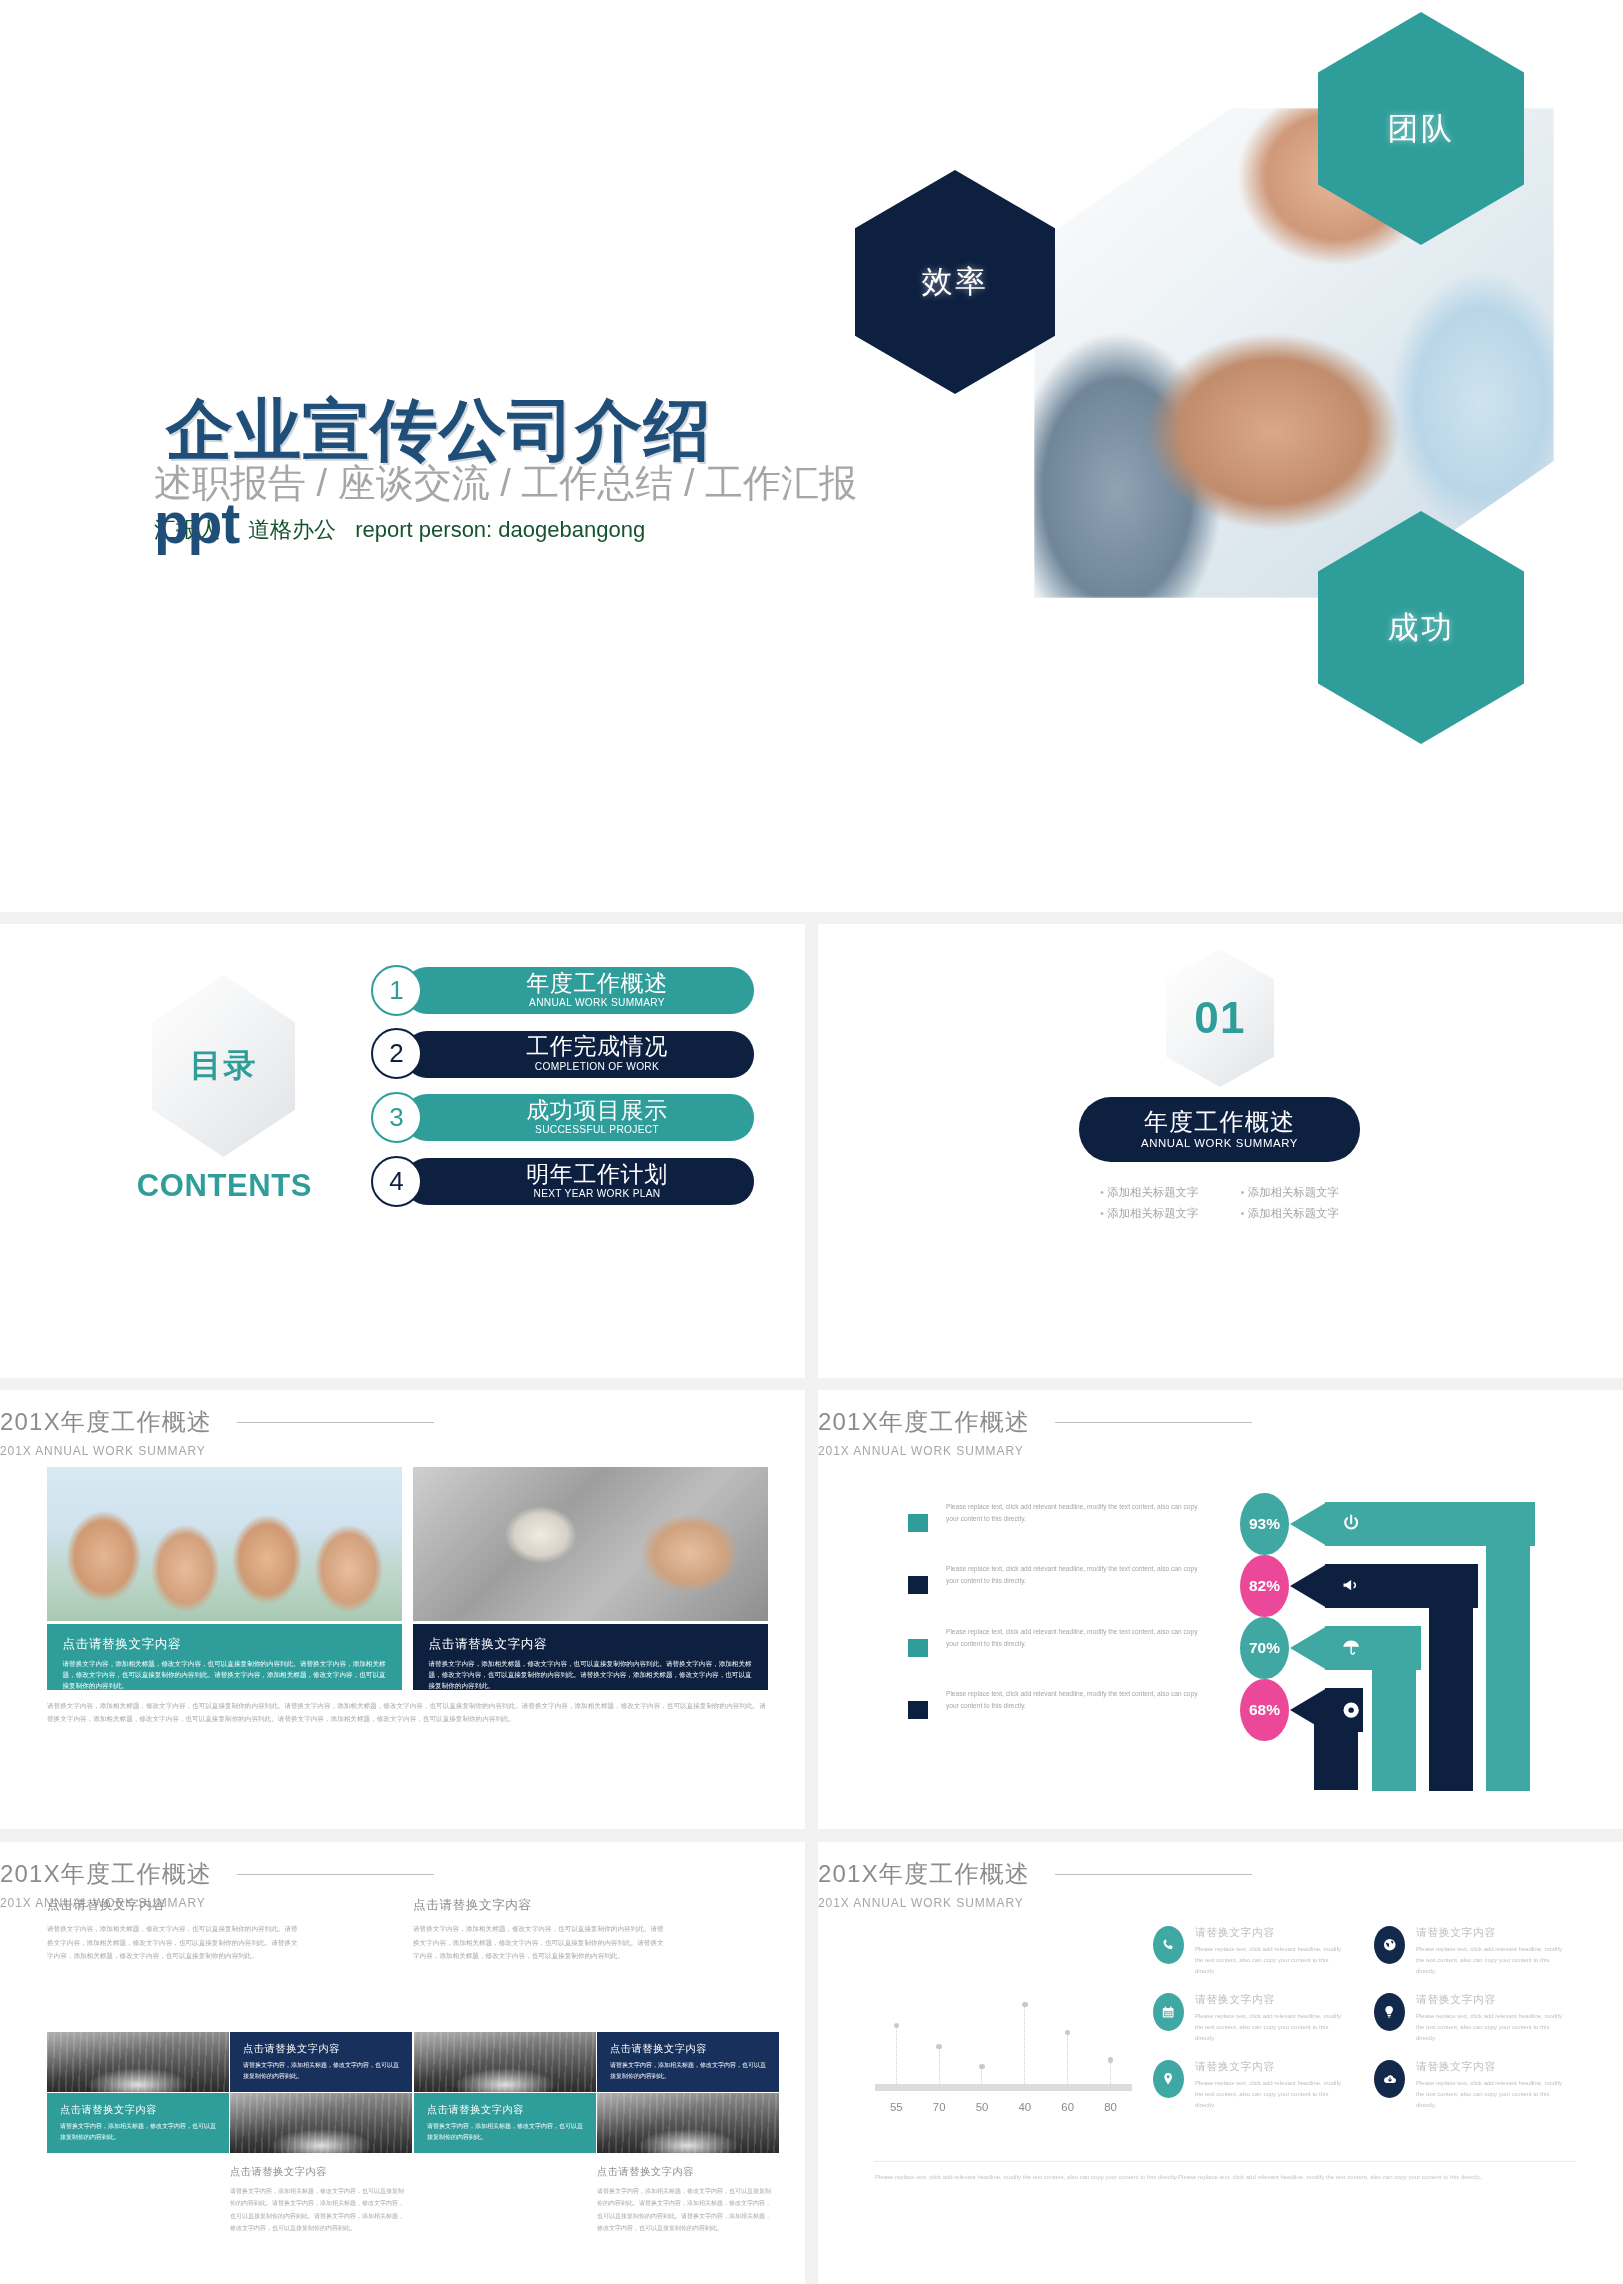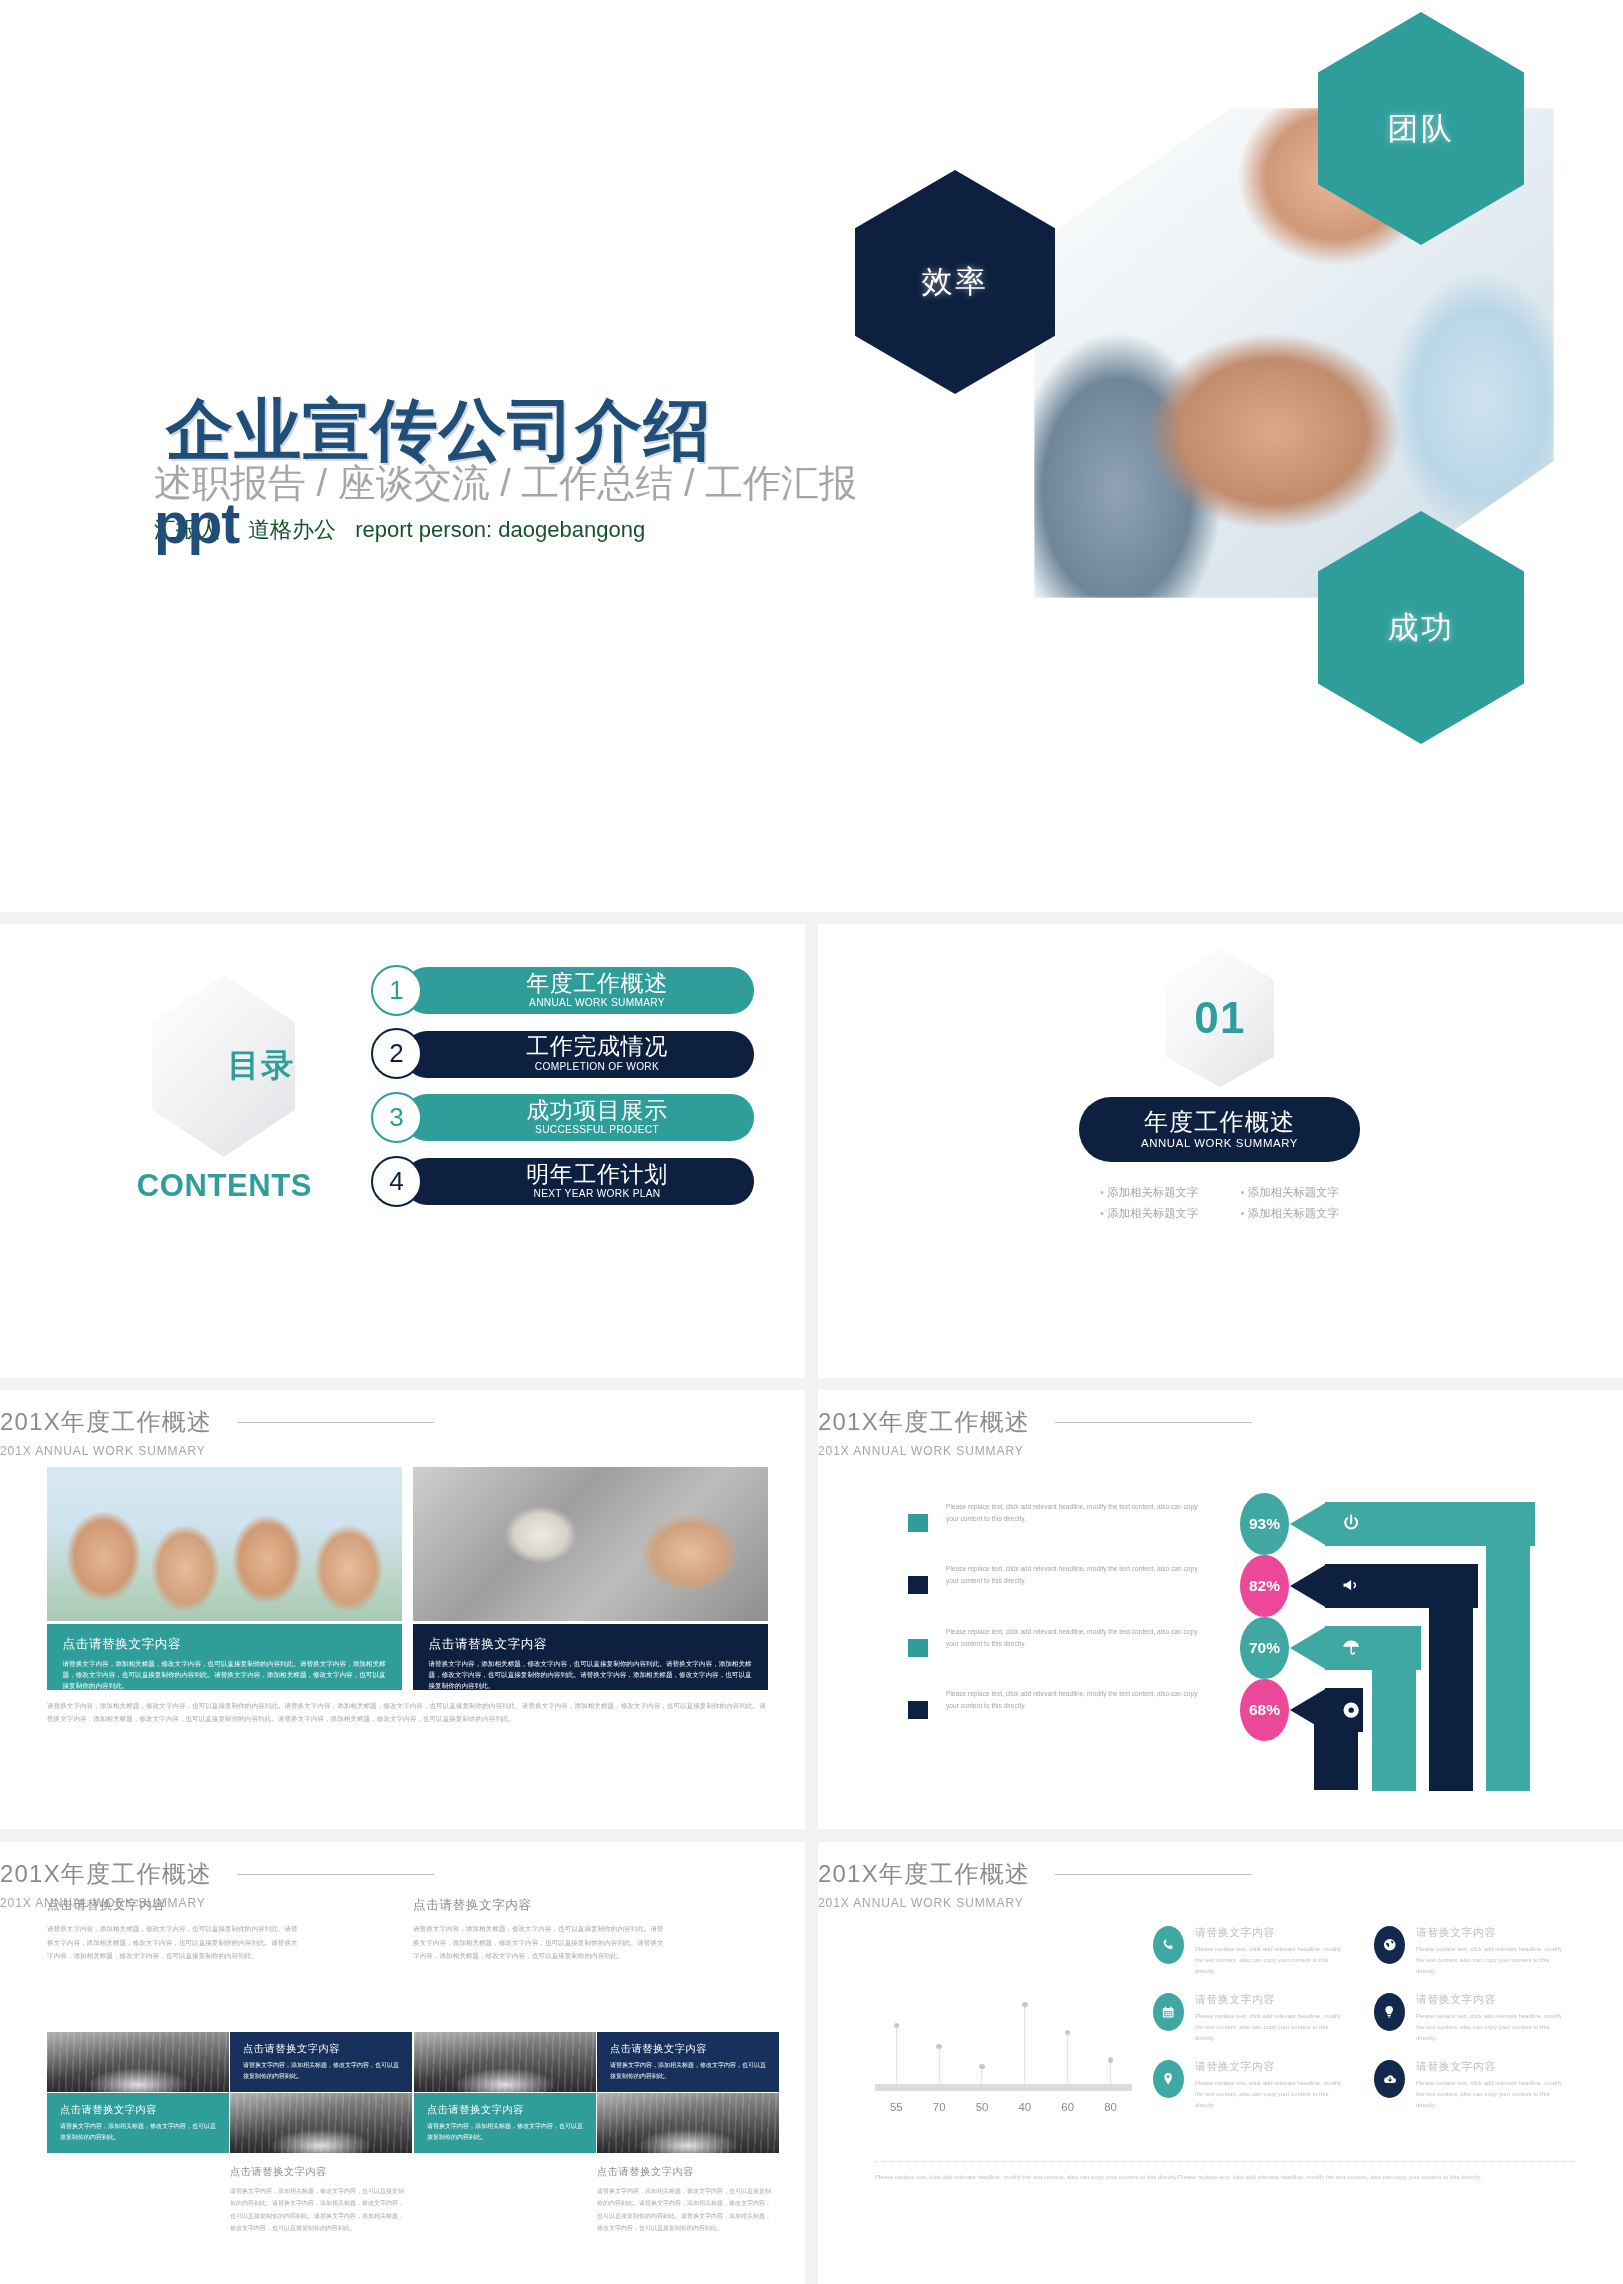--- a/index.html
+++ b/index.html
@@ -70,21 +70,21 @@
 
   
   #slide-toc { left:0; top:924px; width:805px; height:454px; }
 
   .toc-hex-wrap { position:absolute; left:152px; top:51px; width:143px; height:182px; }
   .toc-hex {
     position:absolute; inset:0;
     clip-path:polygon(50% 0%, 100% 26%, 100% 74%, 50% 100%, 0% 74%, 0% 26%);
     background:linear-gradient(135deg,#ffffff 0%,#f4f5f6 40%,#dfe2e5 100%);
     box-shadow:8.4px 9.6px 13px rgba(0,0,0,.18);
-    display:flex; align-items:center; justify-content:flex-end;
+    display:flex; align-items:center; justify-content:center;
   }
   .toc-hex-label { font-size:32px; font-weight:bold; color:#2F9E9B; letter-spacing:1.8px; }
   .toc-contents {
     position:absolute; left:129px; top:244px; width:191px; text-align:center;
     font-size:31px; font-weight:bold; color:#2F9E9B; letter-spacing:0.6px;
   }
 
   .toc-list { position:absolute; left:371px; top:43px; width:383px; }
   .toc-row { position:relative; height:47px; margin-bottom:16.7px; }
   .toc-pill {

